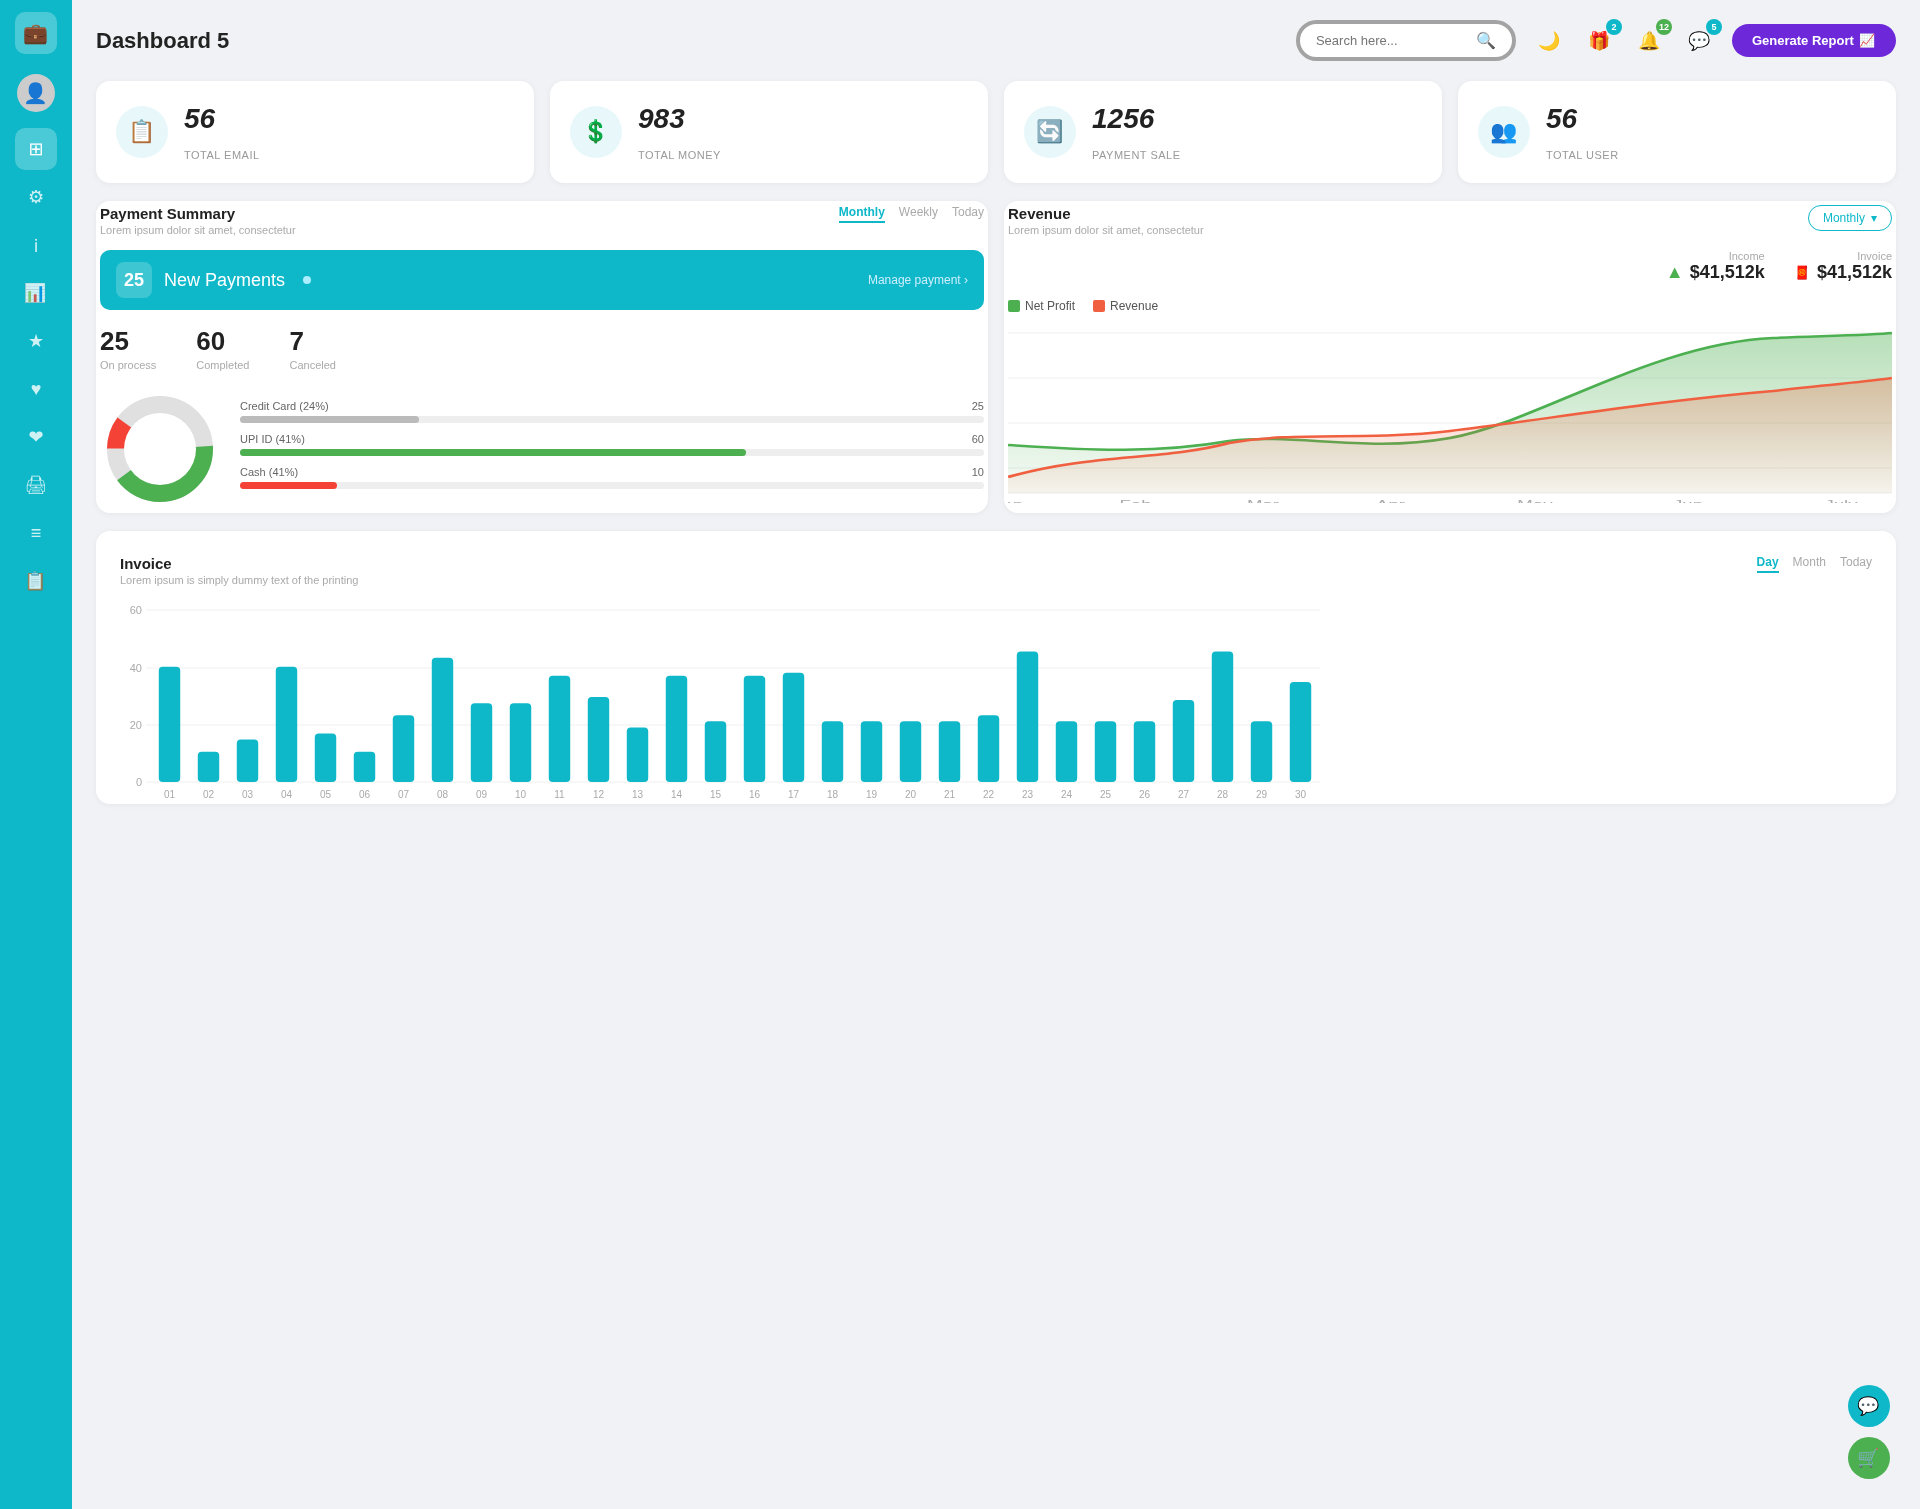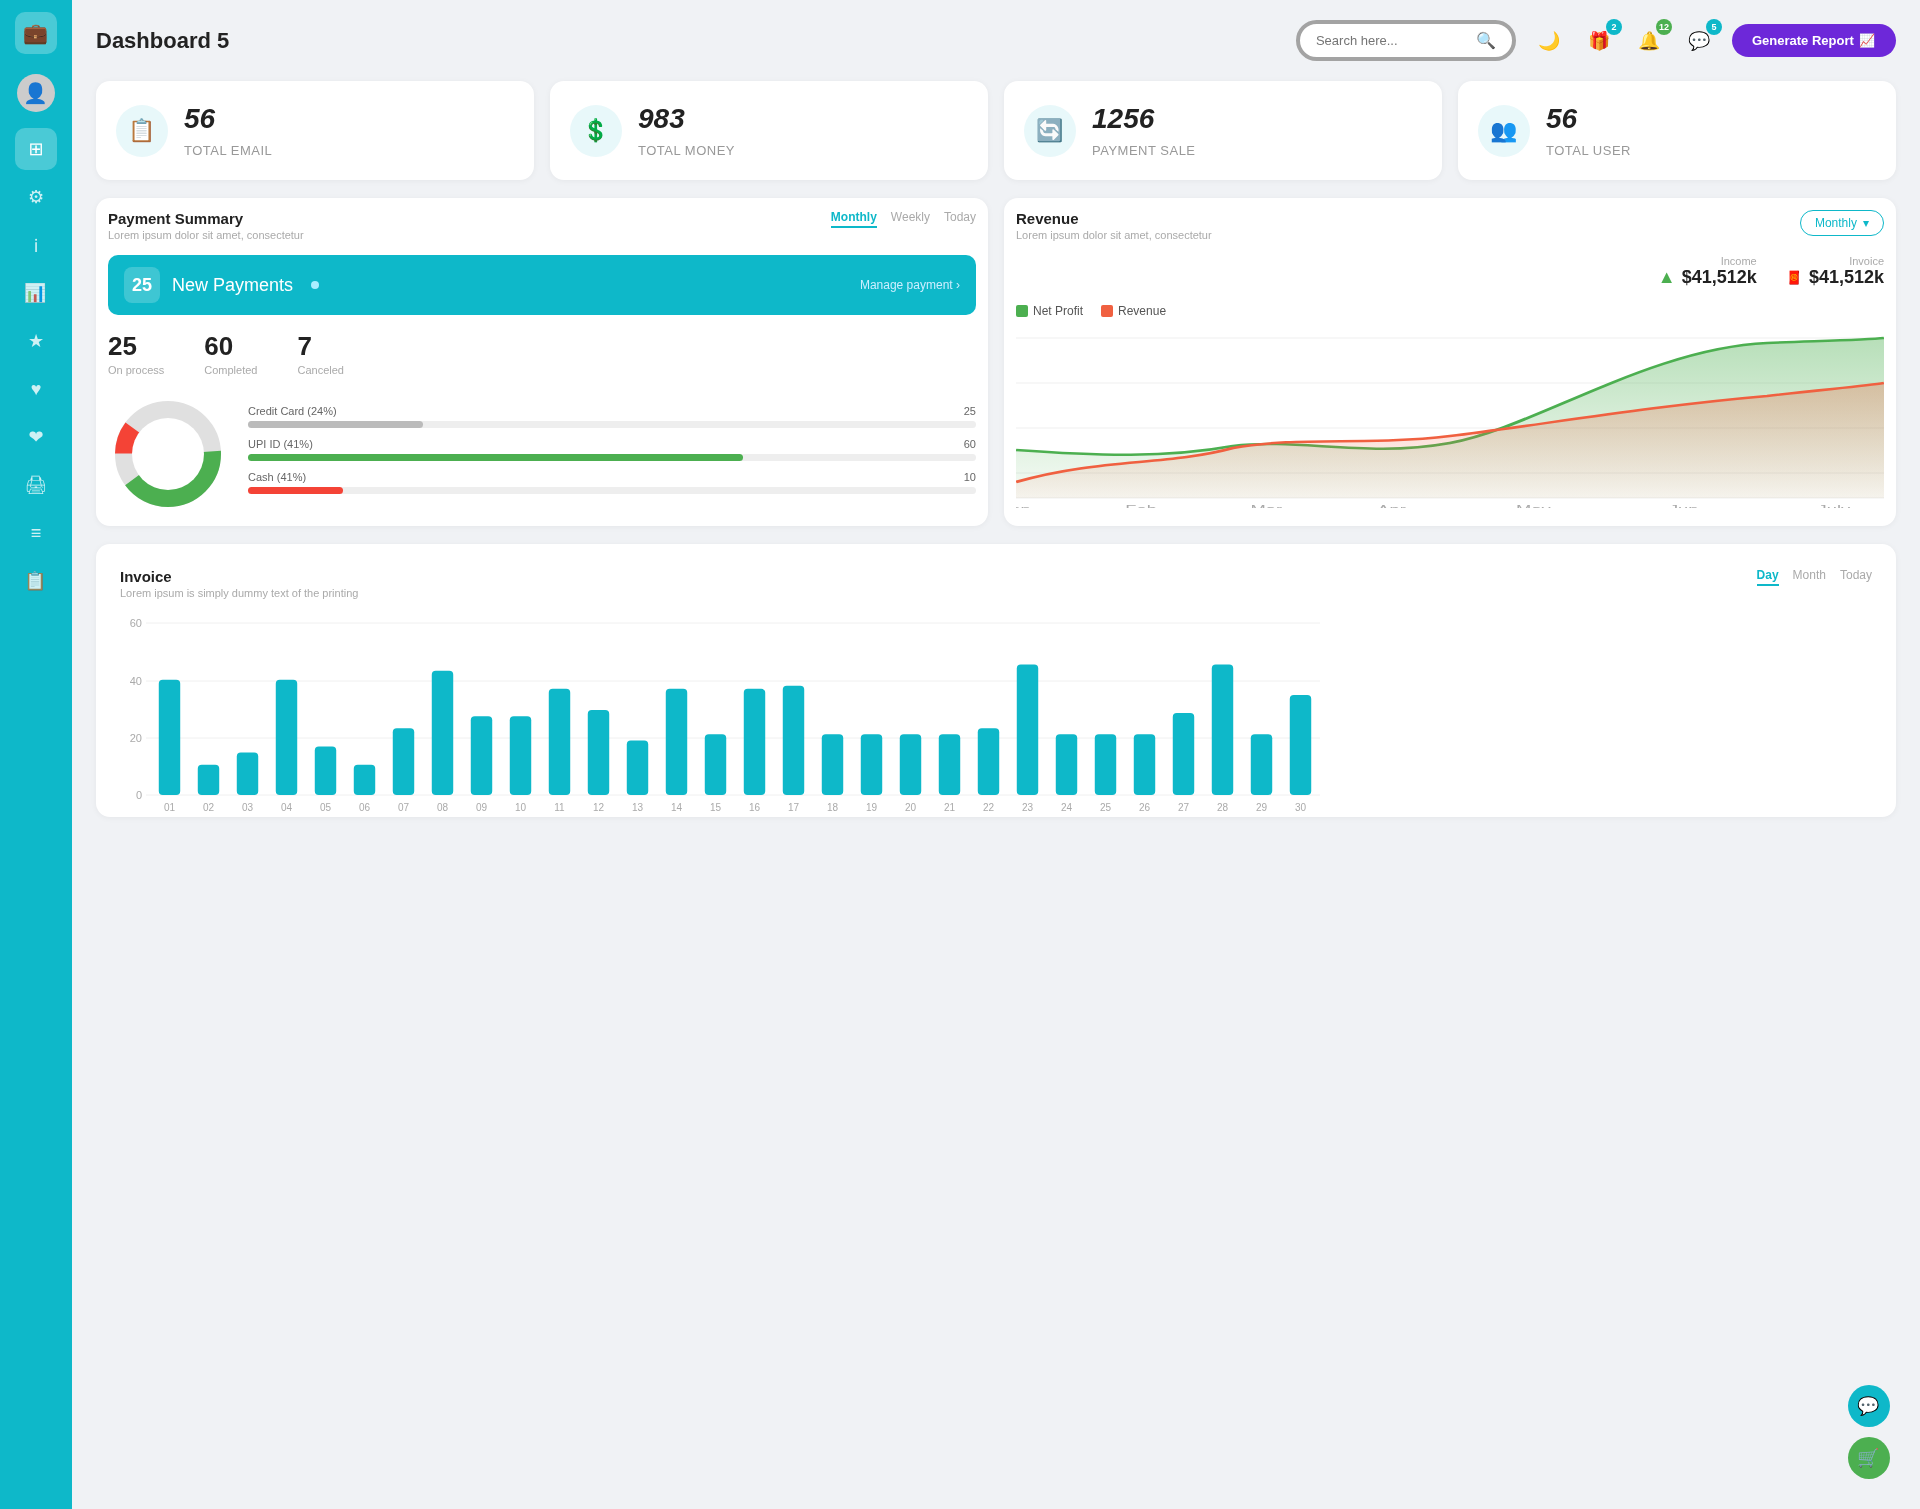--- a/index.html
+++ b/index.html
@@ -144,39 +144,39 @@
       color: #0eb8c9;
       flex-shrink: 0;
     }
     .stat-number {
       font-size: 28px;
       font-weight: 700;
       color: #222;
       font-style: italic;
     }
     .stat-label {
-      font-size: 13px;
+      font-size: 11px;
       color: #999;
       text-transform: uppercase;
       letter-spacing: 0.5px;
-      margin-top: 8px;
+      margin-top: 14px;
     }
 
     
     .content-row {
       display: grid;
       grid-template-columns: 1fr 1fr;
       gap: 16px;
       margin-bottom: 18px;
     }
 
     .card {
       background: white;
       border-radius: 14px;
-      padding: 12px;
+      padding: 4px;
       box-shadow: 0 1px 6px rgba(0,0,0,0.05);
     }
     .card-title {
       font-size: 15px;
       font-weight: 700;
       color: #222;
     }
     .card-sub {
       font-size: 11px;
       color: #aaa;

